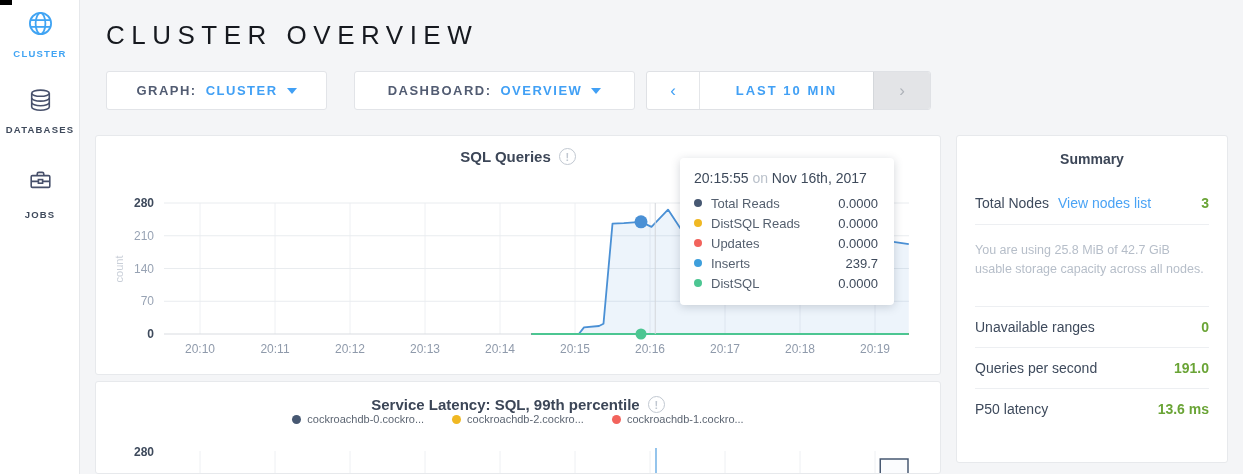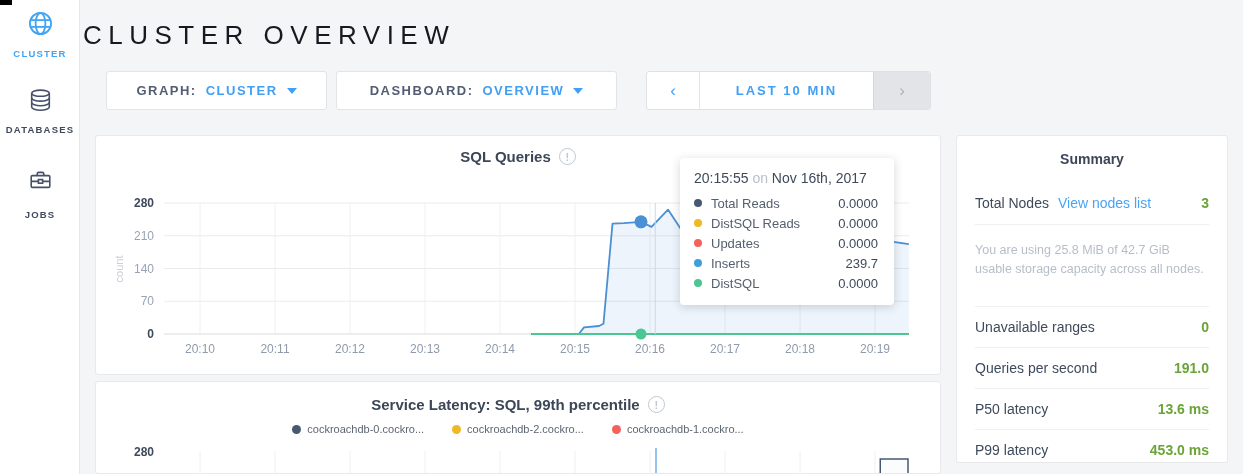--- a/index.html
+++ b/index.html
@@ -9,43 +9,43 @@
   
   .chip{position:absolute;left:0;top:0;width:12px;height:5px;background:#000;z-index:9;}
 
   
   .sidebar{position:absolute;left:0;top:0;width:80px;height:474px;background:#fff;border-right:1px solid #e6e8eb;box-sizing:border-box;}
   .nav-item{position:absolute;left:0;width:80px;display:flex;flex-direction:column;align-items:center;gap:7px;cursor:pointer;}
   .nav-label{font-size:9.5px;font-weight:700;letter-spacing:1.2px;color:#3f4a5c;}
   .nav-item.active .nav-label{color:#41a4f3;}
 
   
-  .page-title{position:absolute;left:83px;top:20px;font-size:26px;font-weight:500;letter-spacing:6.5px;color:#16191f;white-space:nowrap;}
+  .page-title{position:absolute;left:106px;top:20px;font-size:26px;font-weight:500;letter-spacing:6.5px;color:#16191f;white-space:nowrap;}
   .dd{position:absolute;top:71px;height:39px;background:#fff;border:1px solid #e2e4e8;border-radius:3px;display:flex;align-items:center;justify-content:center;gap:9px;font-size:13px;font-weight:700;letter-spacing:1.5px;cursor:pointer;box-sizing:border-box;}
   #dd-graph{left:106px;width:221px;}
-  #dd-dashboard{left:336px;width:281px;}
+  #dd-dashboard{left:354px;width:281px;}
   .dd-label{color:#525c72;}
   .dd-value{color:#41a0f5;}
   .caret{width:0;height:0;border-left:5px solid transparent;border-right:5px solid transparent;border-top:6px solid #41a0f5;margin-top:1px;}
   .tw{position:absolute;left:646px;top:71px;width:285px;height:39px;display:flex;border:1px solid #dfe1e5;border-radius:3px;background:#fff;box-sizing:border-box;overflow:hidden;}
   .tw-prev{width:52px;display:flex;align-items:center;justify-content:center;color:#41a0f5;font-size:17px;border-right:1px solid #e4e6e9;cursor:pointer;}
   .tw-cur{flex:1;display:flex;align-items:center;justify-content:center;color:#41a0f5;font-size:13px;font-weight:700;letter-spacing:2px;cursor:pointer;}
   .tw-next{width:56px;display:flex;align-items:center;justify-content:center;background:#e3e4e7;color:#aeb2b9;font-size:17px;border-left:1px solid #d4d7db;cursor:default;}
 
   
   .panel{position:absolute;background:#fff;border:1px solid #e7e9ec;border-radius:3px;box-sizing:border-box;overflow:hidden;}
   #panel1{left:95px;top:135px;width:846px;height:240px;}
   #panel2{left:95px;top:381px;width:846px;height:93px;}
   #summary{left:956px;top:135px;width:272px;height:328px;padding:0 18px;overflow:hidden;}
 
   .chart-title-row{position:relative;display:flex;align-items:center;justify-content:center;gap:8px;margin-top:12px;z-index:2;}
   .chart-title{font-size:15px;font-weight:700;color:#3c4657;}
   .info-icon{width:17px;height:17px;border:1.5px solid #c1c8d1;border-radius:50%;color:#c1c8d1;font-size:11px;font-weight:700;display:flex;align-items:center;justify-content:center;box-sizing:border-box;cursor:pointer;}
   svg.chart{position:absolute;left:0;top:0;z-index:1;}
-  .legend-row{position:relative;display:flex;justify-content:center;gap:28px;margin-top:10px;z-index:2;}
+  .legend-row{position:relative;display:flex;justify-content:center;gap:28px;margin-top:0;z-index:2;}
   .legend-item{display:flex;align-items:center;gap:6px;font-size:11px;color:#5d6673;cursor:pointer;}
   .legend-dot{width:9px;height:9px;border-radius:50%;flex:none;}
 
   
   .tooltip{position:absolute;left:680px;top:158px;width:214px;background:#fff;border-radius:4px;box-shadow:0 2px 10px rgba(60,70,85,.22);padding:12px 16px 12px 14px;z-index:5;box-sizing:border-box;}
   .tt-header{font-size:14px;color:#3e4a5b;margin-bottom:7px;white-space:nowrap;}
   .tt-on{color:#b9c0ca;}
   .tt-row{display:flex;align-items:center;gap:9px;height:20px;font-size:13px;}
   .tt-dot{width:8px;height:8px;border-radius:50%;flex:none;}
   .tt-label{color:#55606f;}
@@ -269,18 +269,14 @@
       <span class="val">0</span>
     </div>
     <div class="srow">
       <span class="lbl">Queries per second</span>
       <span class="val">191.0</span>
     </div>
     <div class="srow">
       <span class="lbl">P50 latency</span>
       <span class="val">13.6 ms</span>
     </div>
-    <div class="srow">
-      <span class="lbl">P99 latency</span>
-      <span class="val">453.0 ms</span>
-    </div>
   </div>
 </div>
 
 </body></html>

